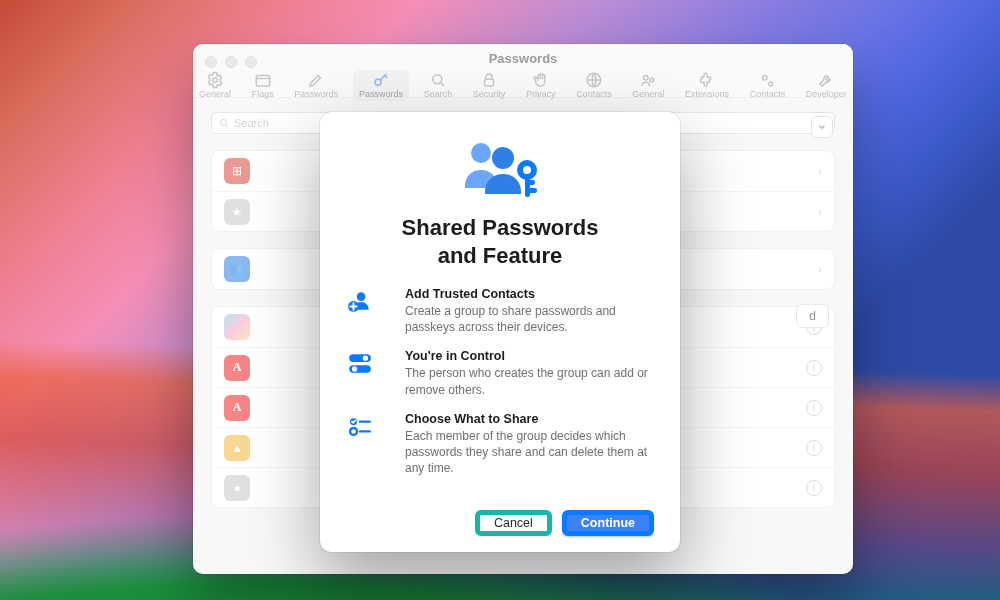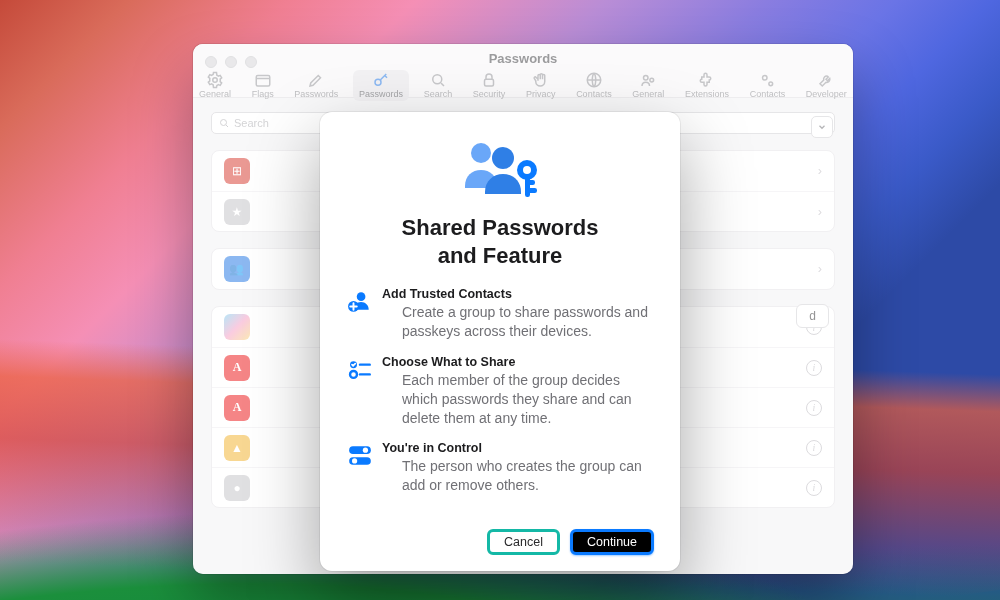--- a/index.html
+++ b/index.html
@@ -68,27 +68,27 @@
   
   .scrim { position:absolute; inset:0; background:rgba(255,255,255,0.45); border-radius:10px; }
   .modal {
     position:absolute; left:50%; top:112px; transform:translateX(-50%);
     width:360px; background:#fff; border-radius:12px;
     box-shadow: 0 30px 70px rgba(0,0,0,0.35), 0 0 0 1px rgba(0,0,0,0.06);
     padding:26px 26px 16px; display:flex; flex-direction:column;justify-content:center;
   }
   .hero { align-self:center; margin-bottom:10px; }
   .mtitle { text-align:center; font-size:22px; font-weight:700; color:#1c1c1e; line-height:1.25; margin-bottom:18px; }
-  .feat { display:flex; gap:8px; margin-bottom:14px; }
+  .feat { display:flex; gap:31px; margin-bottom:14px; }
   .ficon { flex:0 0 28px; display:flex; justify-content:center; padding-top:1px; }
   .ftxt h4 { font-size:12.5px; font-weight:600; color:#1c1c1e; margin-bottom:2px; }
-  .ftxt p { font-size:14px; color:#707075; line-height:1.35;margin-left:20px; }
+  .ftxt p { font-size:12px; color:#707075; line-height:1.35; }
   .btns { display:flex; justify-content:flex-end; gap:10px; margin-top:20px; }
-  .btn { height:26px; padding:0 14px; border-radius:6px; font-size:12.5px; border:3px solid #14b8a6; background:#fff; color:#2a2a2c; display:flex; align-items:center; cursor:pointer; }
-  .btn.primary { background:#000000; border-color:#0a7aff; color:#fff; font-weight:400; box-shadow:0 1px 2px rgba(10,122,255,0.4); }
+  .btn { height:26px; padding:0 14px; border-radius:6px; font-size:12.5px; border:5px solid #14b8a6; background:#fff; color:#2a2a2c; display:flex; align-items:center; cursor:pointer; }
+  .btn.primary { background:#3b82f6; border-color:#0a7aff; color:#fff; font-weight:700; box-shadow:0 1px 2px rgba(10,122,255,0.4); }
 </style>
 </head>
 <body>
 
 <div class="wallpaper"></div>
 
 <div class="window">
   <div class="titlebar">
     <div class="traffic">
       <span></span>
@@ -300,46 +300,46 @@
         </svg>
     </div>
     <div class="ftxt">
       <h4>Add Trusted Contacts</h4>
       <p>Create a group to share passwords and passkeys across their devices.</p>
     </div>
   </div>
 
   <div class="feat">
     <div class="ficon">
+      <svg width="26" height="26" viewBox="0 0 24 24">
+        <rect x="2" y="4" width="20" height="7" rx="3.5" fill="#0a7aff"></rect>
+          <circle cx="17" cy="7.5" r="2.4" fill="#fff"></circle>
+        <rect x="2" y="14" width="20" height="7" rx="3.5" fill="#0a7aff"></rect>
+          <circle cx="7" cy="17.5" r="2.4" fill="#fff"></circle>
+      </svg>
+    </div>
+    <div class="ftxt">
+      <h4>You're in Control</h4>
+      <p>The person who creates the group can add or remove others.</p>
+    </div>
+  </div>
+
+  <div class="feat">
+    <div class="ficon">
       <svg width="26" height="26" viewBox="0 0 24 24" fill="none" stroke="#0a7aff" stroke-width="2.2" stroke-linecap="round">
         <circle cx="6" cy="8" r="3.2" fill="#0a7aff" stroke="none"></circle>
           <path d="M4.6 8l1 1 2-2" stroke="#fff" stroke-width="1.6"></path>
         <path d="M12 8h9"></path>
         <circle cx="6" cy="17" r="3.2"></circle>
           <path d="M12 17h9"></path>
       </svg>
     </div>
     <div class="ftxt">
       <h4>Choose What to Share</h4>
       <p>Each member of the group decides which passwords they share and can delete them at any time.</p>
     </div>
   </div>
 
-  <div class="feat">
-    <div class="ficon">
-      <svg width="26" height="26" viewBox="0 0 24 24">
-        <rect x="2" y="4" width="20" height="7" rx="3.5" fill="#0a7aff"></rect>
-          <circle cx="17" cy="7.5" r="2.4" fill="#fff"></circle>
-        <rect x="2" y="14" width="20" height="7" rx="3.5" fill="#0a7aff"></rect>
-          <circle cx="7" cy="17.5" r="2.4" fill="#fff"></circle>
-      </svg>
-    </div>
-    <div class="ftxt">
-      <h4>You're in Control</h4>
-      <p>The person who creates the group can add or remove others.</p>
-    </div>
-  </div>
-
   <div class="btns">
     <div class="btn">Cancel</div>
     <div class="btn primary">Continue</div>
   </div>
 </div>
 
 </body></html>

